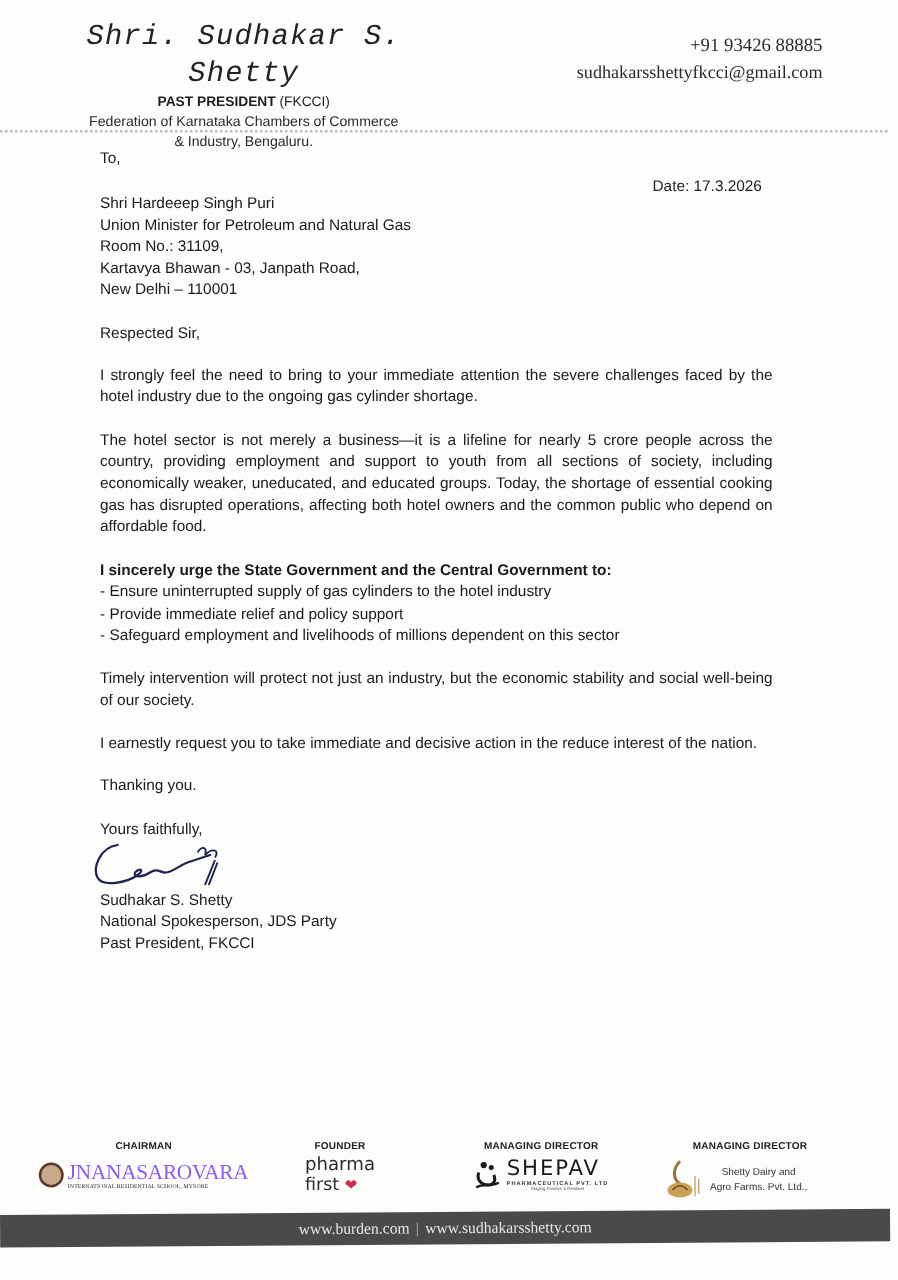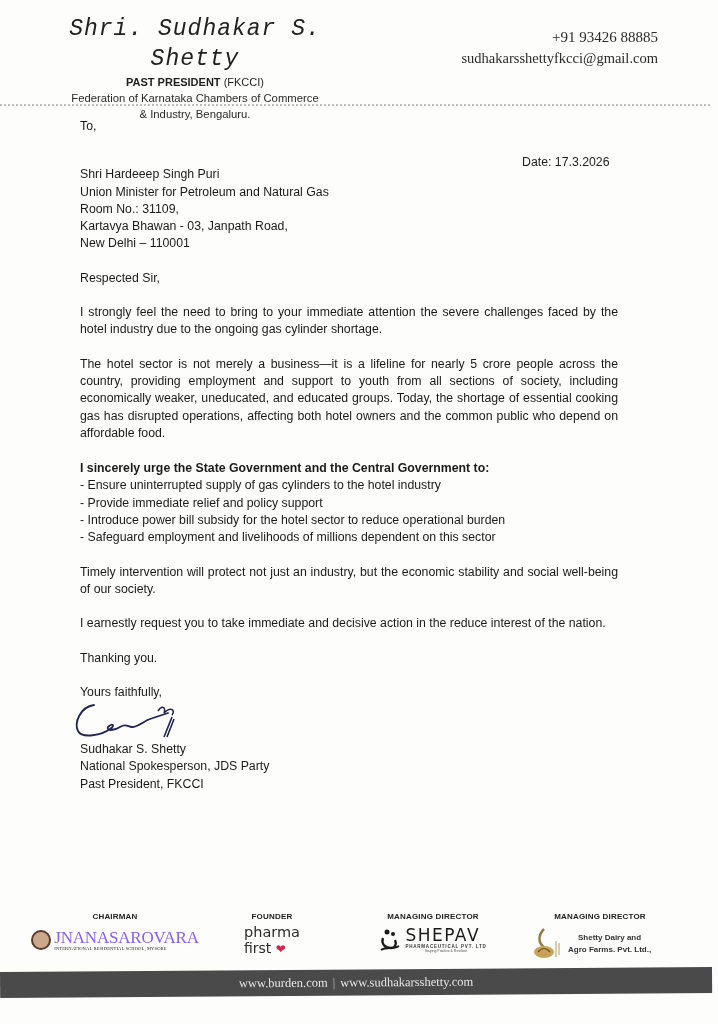--- a/index.html
+++ b/index.html
@@ -13,22 +13,22 @@
   .lh-title .paren { font-weight: normal; }
   .lh-org { font-size: 11.3px; line-height: 16px; color: #2a2a2a; }
   .lh-right { position: absolute; right: 60px; top: 26px; text-align: right; font-family: "Liberation Serif", serif; color: #2a2a2a; }
   .lh-phone { font-size: 15px; line-height: 22px; }
   .lh-email { font-size: 14.5px; line-height: 20px; }
   .dot-rule { position: absolute; left: 0; right: 8px; top: 104px; border-top: 2px dotted #bdbdbd; }
 
   
   .letter { position: absolute; left: 80px; top: 118px; width: 538px; font-size: 12.3px; line-height: 17.3px; color: #1a1a1a; }
   .to { }
-  .date { position: absolute; left: 522px; top: 155px; font-size: 12.3px; }
-  .addr { margin-top: 31px; }
+  .date { position: absolute; left: 522px; top: 142px; font-size: 12.3px; }
+  .addr { margin-top: 19px; }
   .greet { margin-top: 17px; }
   .para { margin-top: 17px; text-align: justify; }
   .urge { margin-top: 18px; font-weight: bold; }
   .bullets { list-style: none; }
   .thanks { margin-top: 17px; }
   .closing { margin-top: 17px; }
   .sig-svg { display: block; width: 120px; height: 46px; margin-top: -4px; margin-left: -8px; }
   .signer { margin-top: -2px; }
 
   
@@ -52,21 +52,21 @@
 
   .logo-sh { display: flex; align-items: center; justify-content: center; margin-top: 6px; }
   .sh-icon { width: 22px; height: 24px; margin-right: 4px; }
   .sh-text { text-align: left; }
   .sh-name { font-family: "DejaVu Sans", sans-serif; font-weight: normal; font-size: 17px; letter-spacing: 1.5px; line-height: 17px; color: #1a1a1a; }
   .sh-sub { font-size: 4.5px; font-weight: bold; letter-spacing: 0.8px; color: #333; }
   .sh-tag { font-size: 3.5px; color: #555; text-align: center; }
 
   .logo-sd { display: flex; align-items: center; margin-top: 6px; }
   .sd-icon { width: 32px; height: 34px; margin-right: 6px; }
-  .sd-text { font-size: 8px; font-weight: bold; line-height: 12px; color: #333; text-align: center; }
+  .sd-text { font-size: 8px; font-weight: normal; line-height: 12px; color: #333; text-align: center; }
 
   .web-band { position: absolute; left: 0; top: 972px; width: 712px; height: 26px; background: #4a4a4a; transform: rotate(-0.4deg); transform-origin: left top; display: flex; align-items: center; justify-content: center; }
   .web-text { font-family: "Liberation Serif", serif; font-size: 12.5px; color: #e8e8e8; }
   .web-sep { color: #bbb; margin: 0 5px; }
 </style>
 </head>
 <body>
 
 <div class="lh-left">
   <div class="lh-name">Shri. Sudhakar S. Shetty</div>
@@ -100,21 +100,20 @@
 
   <div class="greet">Respected Sir,</div>
 
   <p class="para">I strongly feel the need to bring to your immediate attention the severe challenges faced by the hotel industry due to the ongoing gas cylinder shortage.</p>
   <p class="para">The hotel sector is not merely a business—it is a lifeline for nearly 5 crore people across the country, providing employment and support to youth from all sections of society, including economically weaker, uneducated, and educated groups. Today, the shortage of essential cooking gas has disrupted operations, affecting both hotel owners and the common public who depend on affordable food.</p>
 
   <div class="urge">I sincerely urge the State Government and the Central Government to:</div>
   <ul class="bullets">
     <li>- Ensure uninterrupted supply of gas cylinders to the hotel industry</li>
     <li>- Provide immediate relief and policy support</li>
-    <li>- Introduce power bill subsidy for the hotel sector to reduce operational burden</li>
     <li>- Safeguard employment and livelihoods of millions dependent on this sector</li>
   </ul>
 
   <p class="para">Timely intervention will protect not just an industry, but the economic stability and social well-being of our society.</p>
   <p class="para">I earnestly request you to take immediate and decisive action in the reduce interest of the nation.</p>
 
   <div class="thanks">Thanking you.</div>
   <div class="closing">Yours faithfully,</div>
 
   <svg class="sig-svg" viewBox="0 0 120 46">

